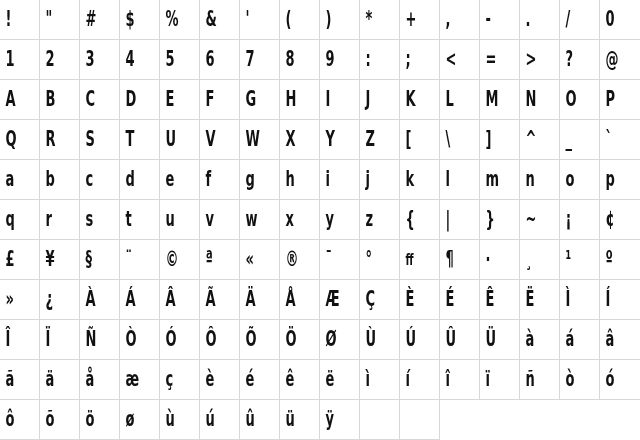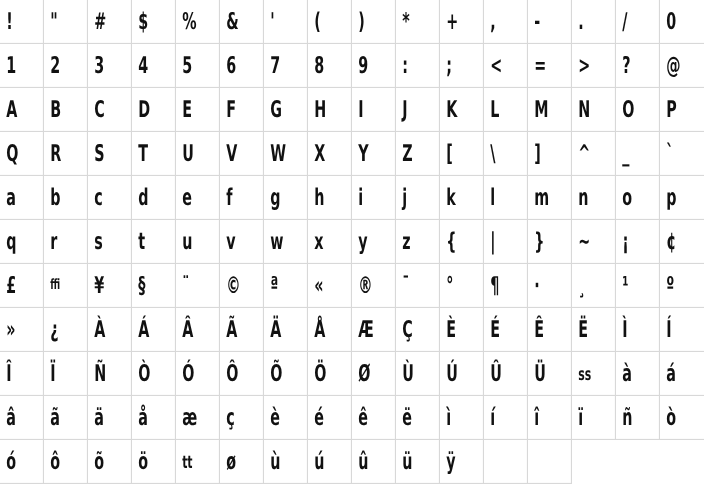--- a/index.html
+++ b/index.html
@@ -343,23 +343,20 @@
     <div class="cell">
       <span class="glyph">¡</span>
     </div>
     <div class="cell">
       <span class="glyph">¢</span>
     </div>
     <div class="cell">
       <span class="glyph">£</span>
     </div>
     <div class="cell">
-      <span class="glyph tiny">ffi</span>
-    </div>
-    <div class="cell">
       <span class="glyph">¥</span>
     </div>
     <div class="cell">
       <span class="glyph">§</span>
     </div>
     <div class="cell">
       <span class="glyph">¨</span>
     </div>
     <div class="cell">
       <span class="glyph">©</span>
@@ -373,20 +370,23 @@
     <div class="cell">
       <span class="glyph">®</span>
     </div>
     <div class="cell">
       <span class="glyph">¯</span>
     </div>
     <div class="cell">
       <span class="glyph">°</span>
     </div>
     <div class="cell">
+      <span class="glyph small">ff</span>
+    </div>
+    <div class="cell">
       <span class="glyph">¶</span>
     </div>
     <div class="cell">
       <span class="glyph">·</span>
     </div>
     <div class="cell">
       <span class="glyph">¸</span>
     </div>
     <div class="cell">
       <span class="glyph">¹</span>
@@ -475,23 +475,20 @@
     <div class="cell">
       <span class="glyph">Ú</span>
     </div>
     <div class="cell">
       <span class="glyph">Û</span>
     </div>
     <div class="cell">
       <span class="glyph">Ü</span>
     </div>
     <div class="cell">
-      <span class="glyph small">ss</span>
-    </div>
-    <div class="cell">
       <span class="glyph">à</span>
     </div>
     <div class="cell">
       <span class="glyph">á</span>
     </div>
     <div class="cell">
       <span class="glyph">â</span>
     </div>
     <div class="cell">
       <span class="glyph">ã</span>
@@ -542,23 +539,20 @@
       <span class="glyph">ó</span>
     </div>
     <div class="cell">
       <span class="glyph">ô</span>
     </div>
     <div class="cell">
       <span class="glyph">õ</span>
     </div>
     <div class="cell">
       <span class="glyph">ö</span>
-    </div>
-    <div class="cell">
-      <span class="glyph small">tt</span>
     </div>
     <div class="cell">
       <span class="glyph">ø</span>
     </div>
     <div class="cell">
       <span class="glyph">ù</span>
     </div>
     <div class="cell">
       <span class="glyph">ú</span>
     </div>

